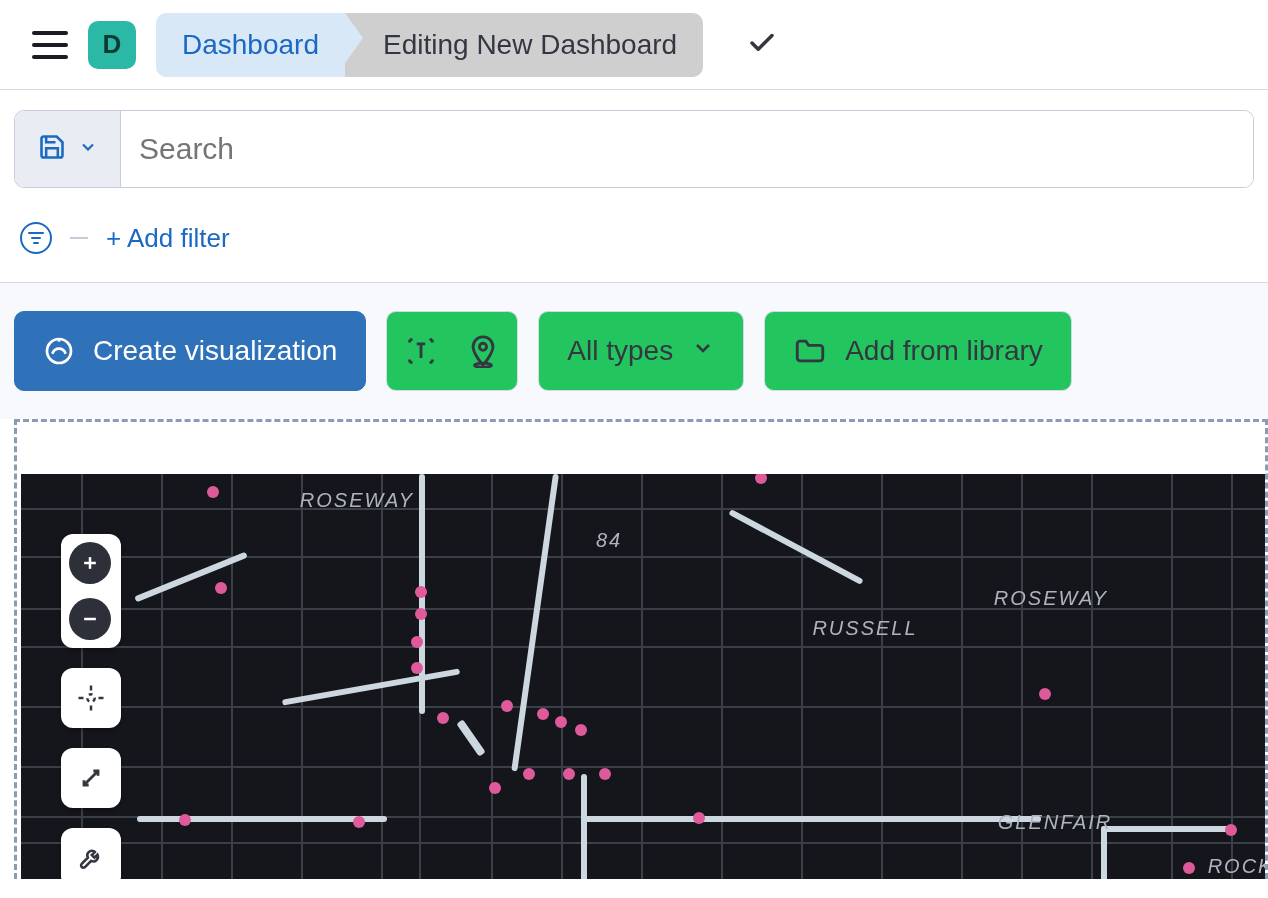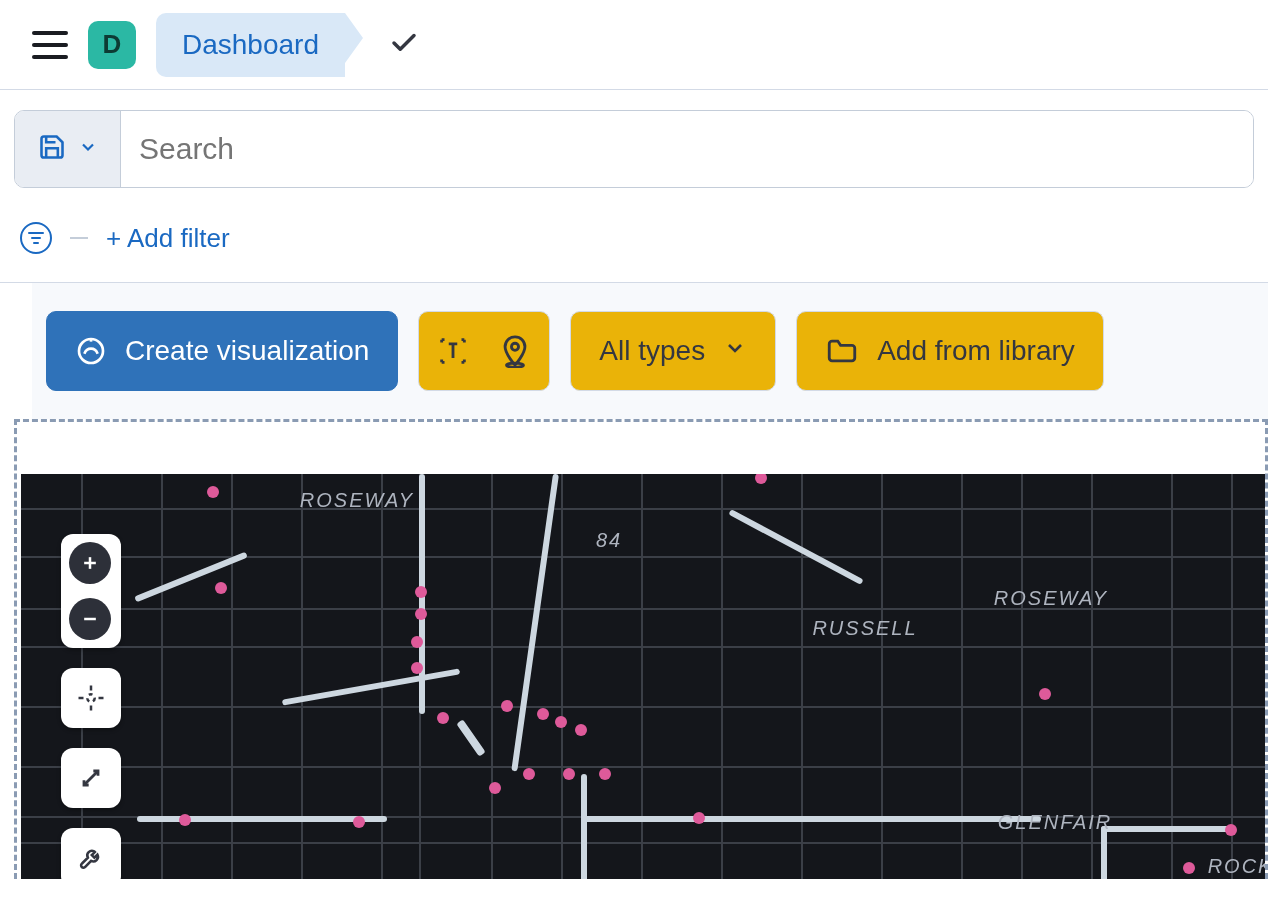--- a/index.html
+++ b/index.html
@@ -84,27 +84,26 @@
     display:flex; align-items:center; justify-content:center; color:#1a69c2;
   }
   .dash { width:18px; height:2px; background:#c4cdd9; }
   .add-filter { color:#1a69c2; font-size:26px; font-weight:500; }
 
   
   .toolbar {
     display:flex; align-items:center; gap:20px;
     padding: 28px 14px;
     background:#f7f9fc;
-    margin-left:32px;
   }
   .btn {
     height:80px; border-radius:10px;
     display:flex; align-items:center; gap:18px; padding:0 28px;
     font-size:28px; font-weight:500; white-space:nowrap;
-    background:#eab308; border:1px solid #d3dae6; color:#343741;
+    background:#22c55e; border:1px solid #d3dae6; color:#343741;
   }
   .btn.primary { background:#2f72b9; border-color:#2f72b9; color:#fff; }
   .btn.icon-only { padding:0; width:132px; justify-content:center; gap:28px; }
   .icon-box { display:flex; align-items:center; justify-content:center; }
 
   
   .panel-area { padding:0 0 0 14px; }
   .panel {
     border:3px dashed #8a9bb3;
     border-bottom:none;
@@ -143,20 +142,21 @@
   <div class="hamburger">
     <span></span>
       <span></span>
       <span></span>
   </div>
 
   <div class="app-badge">D</div>
 
   <div class="breadcrumbs">
     <div class="crumb first">Dashboard</div>
+    <div class="crumb second">Editing New Dashboard</div>
   </div>
 
   <span class="checkmark">
     <svg width="30" height="30" viewBox="0 0 24 24" fill="none" stroke="#343741" stroke-width="2.8" stroke-linecap="round" stroke-linejoin="round">
         <polyline points="20 6 9 17 4 12"></polyline>
       </svg>
   </span>
 </div>
 
 <div class="searchbar-wrap">

